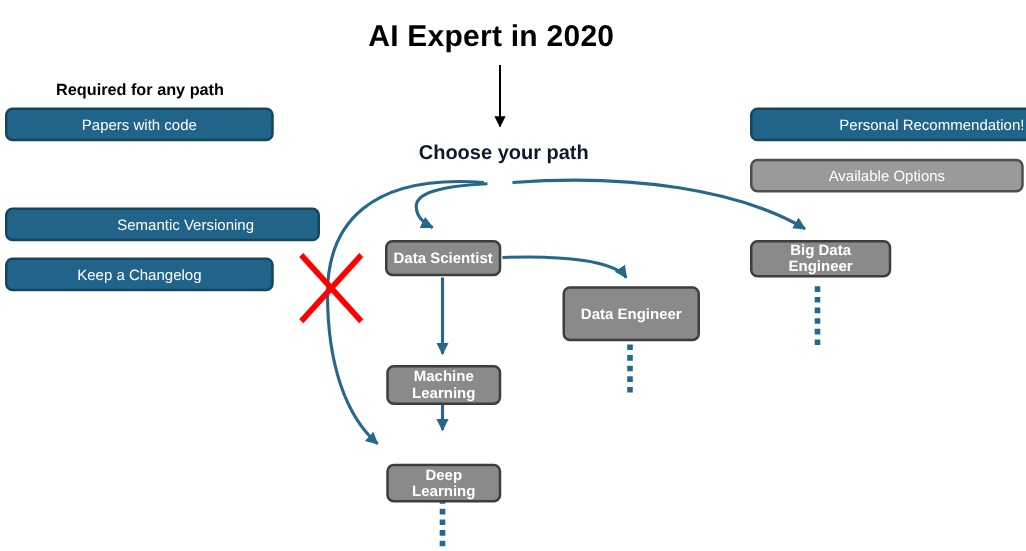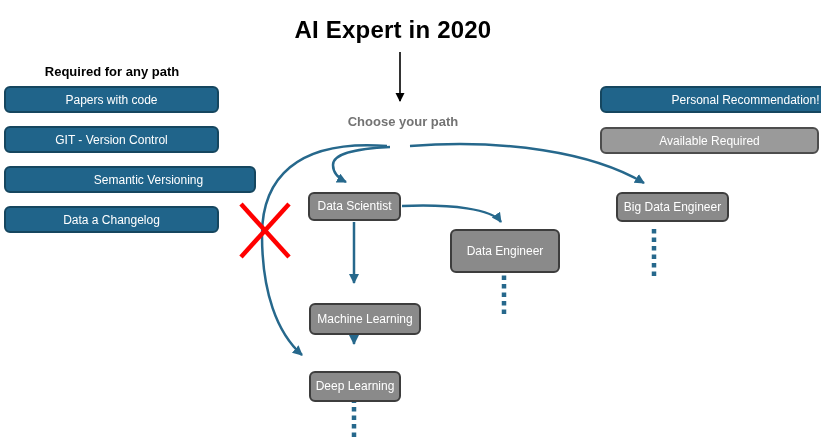--- a/index.html
+++ b/index.html
@@ -12,42 +12,42 @@
     position:absolute;left:243px;top:16px;width:300px;text-align:center;
     font-size:24px;font-weight:bold;color:#000;letter-spacing:0.2px;
   }
   .col-heading{
     position:absolute;text-align:center;font-size:13px;font-weight:bold;color:#000;
   }
   .required-heading{left:5px;top:20px;width:214px;margin-top:44px;}
   .legend-heading{left:600px;top:29px;width:219px;}
   .choose-path{
     position:absolute;left:333px;top:114px;width:140px;text-align:center;
-    font-size:13px;font-weight:bold;color:#737373;
+    font-size:16px;font-weight:bold;color:#0f172a;
   }
   .pill{
     position:absolute;height:23px;border-radius:6px;display:flex;
     align-items:center;justify-content:center;font-size:12px;color:#ffffff;
     box-sizing:content-box;padding:0;margin-top:32px;
   }
   .pill.blue{background:#20648A;border:2px solid #15465F;}
   .pill.gray{background:#9A9A9A;border:2px solid #4D4D4D;}
   .req-pill{left:4px;width:211px;}
   .req-1{top:54px;} .req-2{top:94px;} .req-3{top:134px;padding-left:37px;} .req-4{top:174px;}
   .legend-pill{left:600px;width:215px;}
   .leg-1{top:54px;padding-left:36px;} .leg-2{top:95px;}
   .node{
     position:absolute;background:#8A8A8A;border:2px solid #3D3D3D;border-radius:6px;
     color:#ffffff;font-size:12px;line-height:13px;display:flex;align-items:center;
-    justify-content:center;text-align:center;box-sizing:border-box;padding:1px 4px;
+    justify-content:center;text-align:center;box-sizing:border-box;padding:1px 4px;font-weight:bold;
   }
   .node-data-scientist{left:308px;top:192px;width:93px;height:29px;}
   .node-data-engineer{left:450px;top:229px;width:110px;height:44px;}
-  .node-big-data-engineer{left:616px;top:192px;width:113px;height:30px;}
-  .node-machine-learning{left:309px;top:303px;width:112px;height:32px;}
+  .node-big-data-engineer{left:600px;top:192px;width:113px;height:30px;}
+  .node-machine-learning{left:309px;top:292px;width:92px;height:32px;}
   .node-deep-learning{left:309px;top:371px;width:92px;height:31px;}
 </style>
 </head>
 <body>
 
 <div class="canvas">
 
   <svg class="layer" viewBox="0 0 821 441">
     <defs>
       <marker id="arrowBlue" markerUnits="userSpaceOnUse" markerWidth="12" markerHeight="12" refX="9" refY="5" orient="auto">
@@ -80,26 +80,25 @@
       <path d="M 241 204 L 289 257" stroke="#FF0000" stroke-width="4.5" fill="none"></path>
       <path d="M 289 204 L 241 257" stroke="#FF0000" stroke-width="4.5" fill="none"></path>
     </g>
   </svg>
 
   <div class="main-title">AI Expert in 2020</div>
   <div class="col-heading required-heading">Required for any path</div>
   <div class="choose-path">Choose your path</div>
 
   <div class="pill blue req-pill req-1">Papers with code</div>
-  <div class="pill blue req-pill req-2">GIT - Version Control</div>
   <div class="pill blue req-pill req-3">Semantic Versioning</div>
-  <div class="pill blue req-pill req-4">Data a Changelog</div>
+  <div class="pill blue req-pill req-4">Keep a Changelog</div>
 
   <div class="pill blue legend-pill leg-1">Personal Recommendation!</div>
-  <div class="pill gray legend-pill leg-2">Available Required</div>
+  <div class="pill gray legend-pill leg-2">Available Options</div>
 
   <div class="node node-data-scientist">Data Scientist</div>
   <div class="node node-data-engineer">Data Engineer</div>
   <div class="node node-big-data-engineer">Big Data Engineer</div>
   <div class="node node-machine-learning">Machine Learning</div>
   <div class="node node-deep-learning">Deep Learning</div>
 
 </div>
 
 </body></html>

